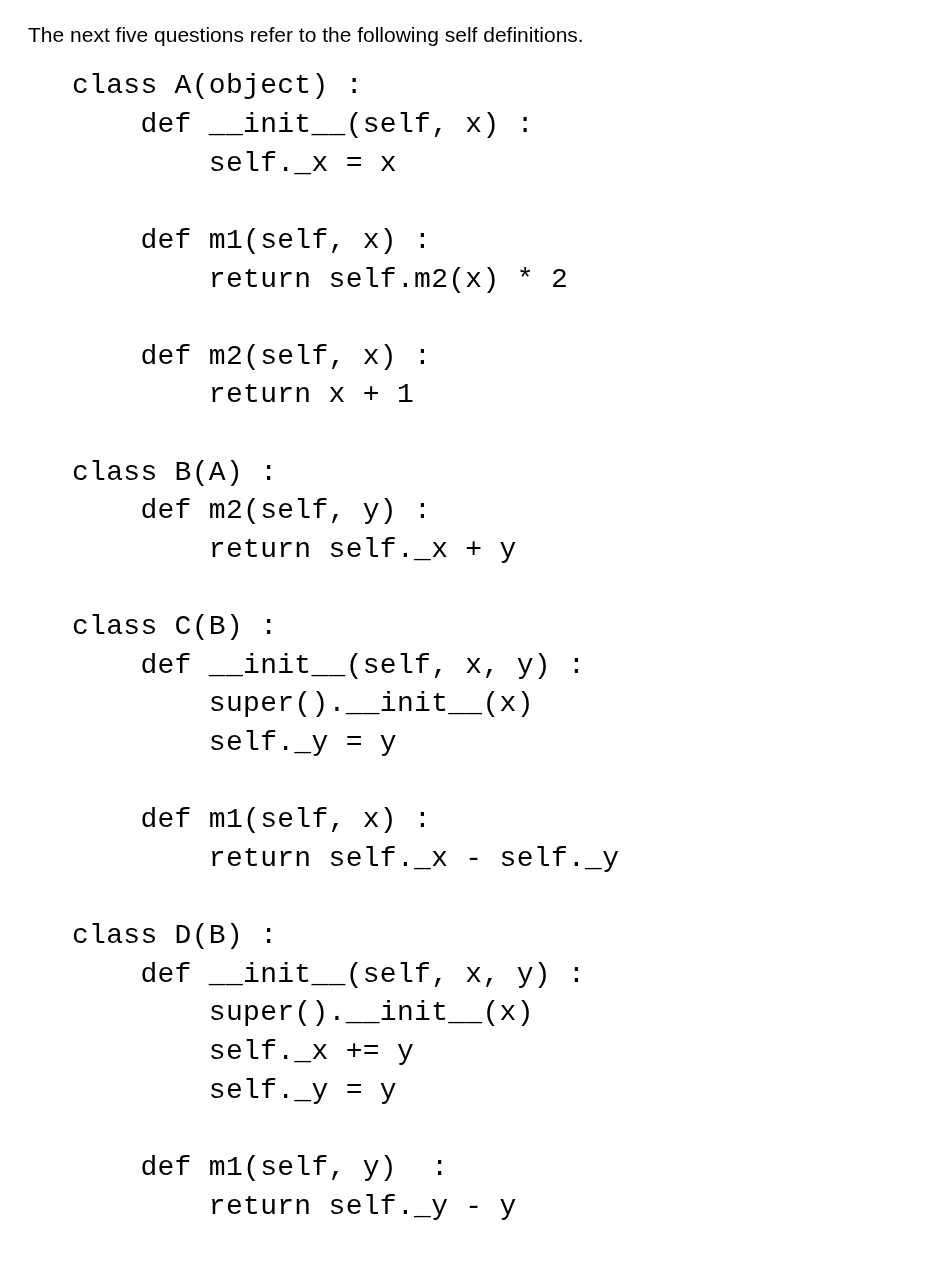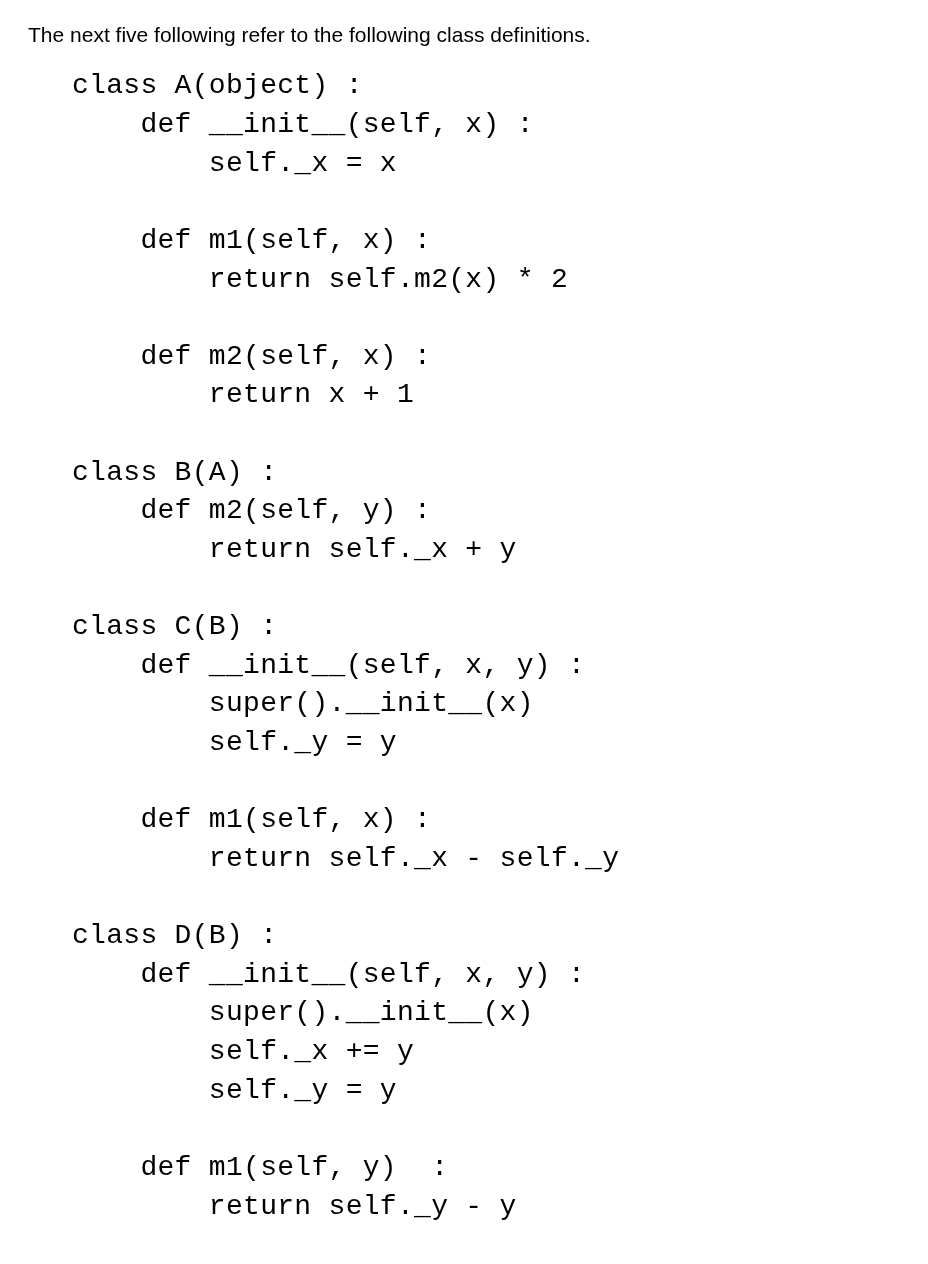--- a/index.html
+++ b/index.html
@@ -26,21 +26,21 @@
       font-size: 28px;
       white-space: pre;
       line-height: 1.38;
       padding-left: 44px;
       letter-spacing: 0.3px;
     }
   </style>
 </head>
 <body>
 
-<div class="intro">The next five following refer to the following class definitions.</div>
+<div class="intro">The next five questions refer to the following self definitions.</div>
 <div class="code-block">class A(object) :
     def __init__(self, x) :
         self._x = x
 
     def m1(self, x) :
         return self.m2(x) * 2
 
     def m2(self, x) :
         return x + 1
 

